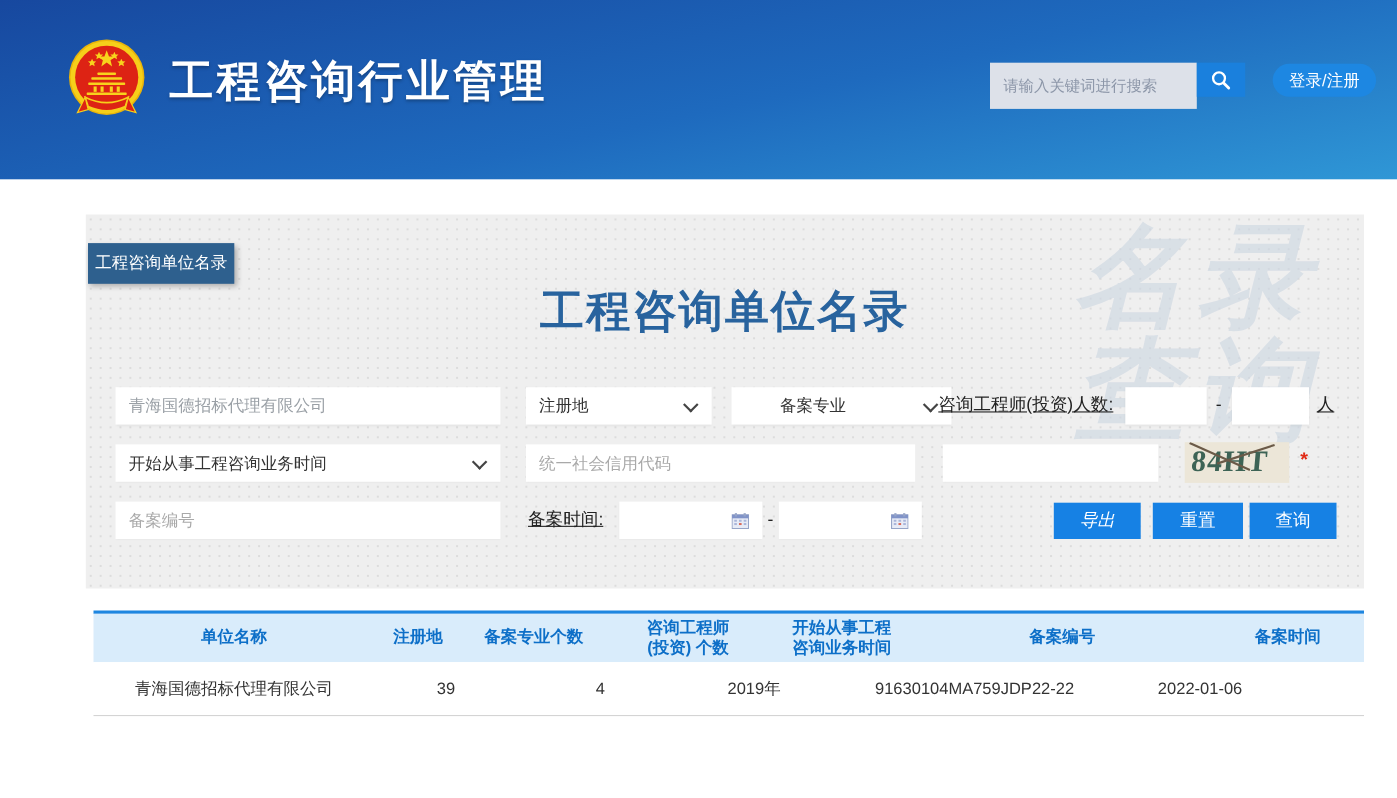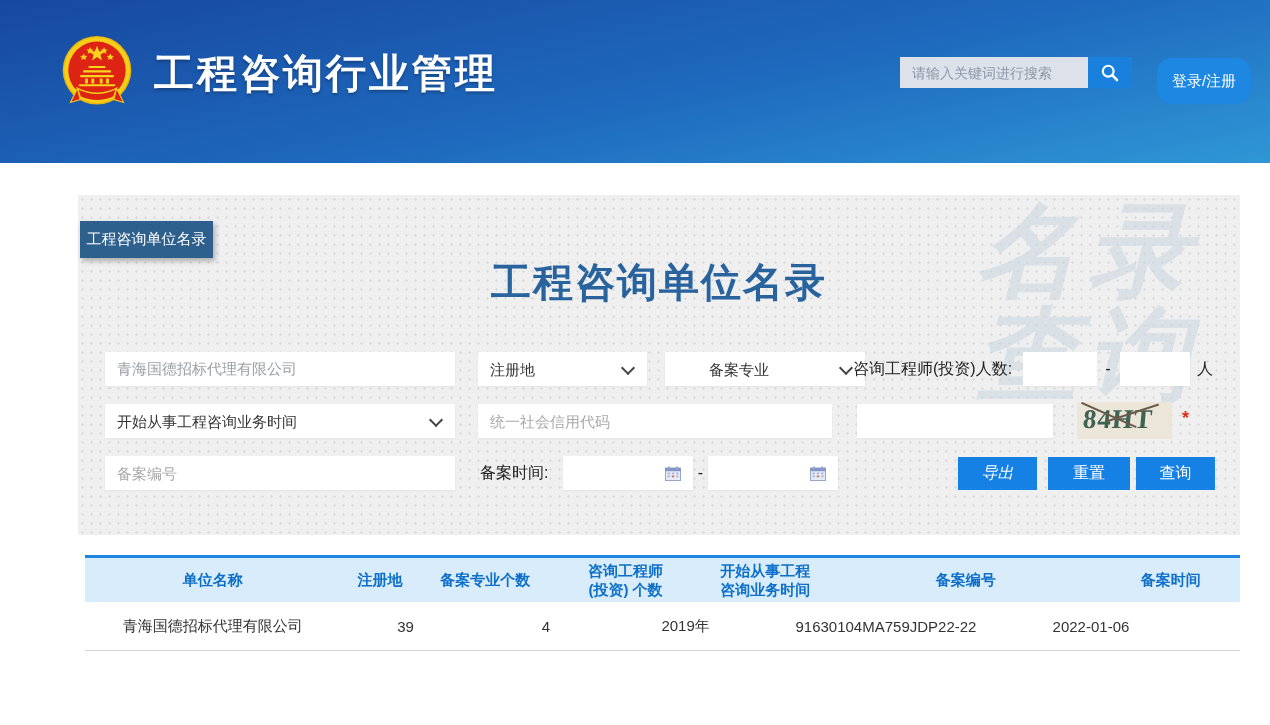--- a/index.html
+++ b/index.html
@@ -5,27 +5,27 @@
   html,body{margin:0;padding:0;background:#fff;}
   .page{position:relative;width:1270px;height:725px;background:#fff;overflow:hidden;
         font-family:"Liberation Sans","DejaVu Sans",sans-serif;}
 
   
   .site-header{position:absolute;left:0;top:0;width:1270px;height:163px;
     background:linear-gradient(168deg,#17489f 0%,#1e6abe 55%,#2f97d6 100%);}
   .emblem{position:absolute;left:62px;top:34px;width:70px;height:78px;}
   .site-title{position:absolute;left:154px;top:46px;font-size:40px;font-weight:bold;color:#fff;
     letter-spacing:3px;text-shadow:0 2px 3px rgba(0,0,0,.28);white-space:nowrap;}
-  .search-input{position:absolute;left:900px;top:57px;width:188px;height:31px;background:#dde1e9;
+  .search-input{position:absolute;left:900px;top:57px;width:188px;height:42px;background:#dde1e9;
     border:none;outline:none;padding:0 12px;font-size:14px;color:#c2410c;box-sizing:border-box;
     font-family:inherit;}
   .search-input::placeholder{color:#8d97a9;}
   .search-btn{position:absolute;left:1088px;top:57px;width:44px;height:31px;background:#1a80dd;
     border:none;display:flex;align-items:center;justify-content:center;cursor:pointer;}
-  .login-btn{position:absolute;left:1157px;top:58px;width:94px;height:46px;border-radius:15px;
+  .login-btn{position:absolute;left:1157px;top:58px;width:94px;height:30px;border-radius:15px;
     background:#1d87e2;color:#fff;font-size:15px;border:none;cursor:pointer;font-family:inherit;}
 
   
   .panel{position:absolute;left:78px;top:195px;width:1162px;height:340px;background-color:#efefef;
     background-image:radial-gradient(#dcdcdc 1px,rgba(0,0,0,0) 1.2px);background-size:9px 9px;}
   .watermark{position:absolute;right:40px;top:4px;z-index:0;text-align:right;font-weight:bold;
     color:#cdd7e2;opacity:.62;font-size:102px;line-height:1.02;letter-spacing:10px;user-select:none;font-style:italic;}
   .panel-tab{position:absolute;left:2px;top:26px;width:133px;height:37px;background:#2e608e;
     color:#fff;font-size:15px;display:flex;align-items:center;justify-content:center;z-index:2;
     box-shadow:2px 3px 5px rgba(0,0,0,.28);cursor:pointer;}
@@ -34,21 +34,21 @@
   .filters{position:absolute;left:0;top:0;right:0;bottom:0;z-index:2;}
   .fi{position:absolute;height:34px;border:none;outline:none;background:#fff;font-size:15px;
     padding:0 12px;box-sizing:border-box;color:#333;font-family:inherit;box-shadow:0 1px 2px rgba(0,0,0,.05);}
   .fi::placeholder{color:#a9a9a9;}
   .selwrap{position:absolute;height:34px;background:#fff;box-shadow:0 1px 2px rgba(0,0,0,.05);}
   .selwrap select{width:100%;height:34px;border:none;outline:none;background:transparent;
     -webkit-appearance:none;appearance:none;font-size:15px;padding:0 28px 0 12px;color:#333;
     font-family:inherit;cursor:pointer;}
   .chev{position:absolute;right:14px;top:11px;width:8px;height:8px;border-right:2px solid #444;
     border-bottom:2px solid #444;transform:rotate(45deg);pointer-events:none;}
-  .flabel{position:absolute;height:34px;line-height:34px;font-size:16px;color:#222;white-space:nowrap;}
+  .flabel{position:absolute;height:34px;line-height:34px;font-size:16px;color:#222;white-space:nowrap;text-decoration:underline;}
   .sep{position:absolute;height:34px;line-height:34px;font-size:16px;color:#222;text-align:center;}
   .captcha-box{position:absolute;left:999px;top:207px;width:95px;height:37px;background:#ece6d8;
     overflow:hidden;cursor:pointer;}
   .captcha-text{position:absolute;left:6px;top:2px;font-size:27px;font-weight:bold;color:#3d6355;
     letter-spacing:1px;transform:skewX(-5deg);font-family:"Liberation Serif","DejaVu Serif",serif;}
   .cline{position:absolute;background:#6b5a48;height:1.5px;}
   .req{position:absolute;left:1104px;top:213px;color:#e02b17;font-size:18px;font-weight:bold;}
   .btn{position:absolute;top:262px;height:33px;background:#1681e4;color:#fff;border:none;
     font-size:16px;cursor:pointer;font-family:inherit;}
   .datewrap{position:absolute;height:34px;background:#fff;box-shadow:0 1px 2px rgba(0,0,0,.05);}

